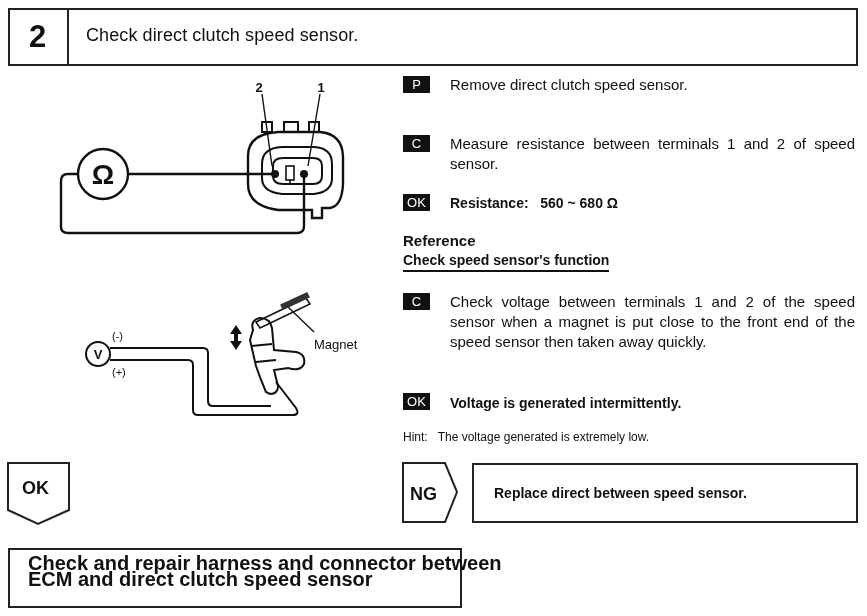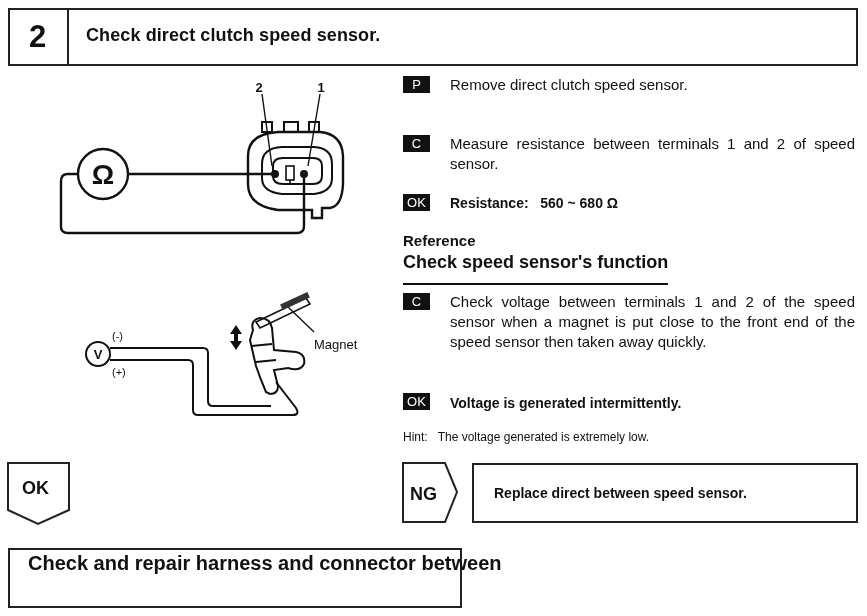--- a/index.html
+++ b/index.html
@@ -2,34 +2,34 @@
 <html><head>
   <meta charset="utf-8">
   <style>
     html, body { margin:0; padding:0; background:#ffffff; }
     body { width:867px; height:616px; position:relative; overflow:hidden;
            font-family:"Liberation Sans", sans-serif; color:#111; }
     .abs { position:absolute; }
     .header-box { left:8px; top:8px; width:850px; height:58px; border:2px solid #222; box-sizing:border-box; }
     .step-num { left:8px; top:8px; width:61px; height:58px; border-right:2px solid #222; box-sizing:border-box;
                 display:flex; align-items:center; justify-content:center; font-weight:bold; font-size:31px; }
-    .step-title { left:86px; top:25px; font-weight:bold; font-size:18px; letter-spacing:0.1px; }
+    .step-title { left:86px; top:25px; font-weight:normal; font-size:18px; letter-spacing:0.1px; }
     .badge { background:#111; color:#fff; font-size:13px; font-weight:normal; height:17px; line-height:17px;
              text-align:center; box-sizing:border-box; }
     .b-p { left:403px; top:76px; width:27px; }
     .b-c1 { left:403px; top:135px; width:27px; }
     .b-ok1 { left:403px; top:194px; width:27px; }
     .b-c2 { left:403px; top:293px; width:27px; }
     .b-ok2 { left:403px; top:393px; width:27px; }
     .txt { font-size:15px; line-height:20px; }
     .t-p { left:450px; top:75px; }
     .t-c1 { left:450px; top:134px; width:405px; text-align:justify; }
     .t-ok1 { left:450px; top:193px; font-weight:bold; font-size:14px; }
     .t-ref { left:403px; top:232px; font-size:15px;font-weight:bold; }
-    .t-refh { left:403px; top:252px; font-size:18px; font-weight:bold; border-bottom:2px solid #111; padding-bottom:10px; }
+    .t-refh { left:403px; top:252px; font-size:14px; font-weight:bold; border-bottom:2px solid #111; padding-bottom:2px; }
     .t-c2 { left:450px; top:292px; width:405px; text-align:justify; text-align-last:left; }
     .t-ok2 { left:450px; top:393px; font-weight:bold; font-size:14px; }
     .t-hint { left:403px; top:430px; font-size:12px; }
     .t-hint .lbl { margin-right:10px; }
     .ng-text-box { left:472px; top:463px; width:386px; height:60px; border:2px solid #222; box-sizing:border-box; }
     .ng-text { left:494px; top:485px; font-weight:bold; font-size:14px; }
     .fix-box { left:8px; top:548px; width:454px; height:60px; border:2px solid #222; box-sizing:border-box; }
     .fix-text { left:28px; top:555px; font-weight:bold; font-size:20px; line-height:16px; }
     .ok-label { left:22px; top:478px; font-weight:bold; font-size:18px; }
     .ng-label { left:410px; top:484px; font-weight:bold; font-size:18px; }
@@ -131,13 +131,14 @@
   <path d="M8 8 H50 L62 37 L50 67 H8 Z" fill="#fff" stroke="#222" stroke-width="2"></path>
 </svg>
 <div class="abs ng-label">NG</div>
 
 <div class="abs ng-text-box"></div>
 <div class="abs ng-text">Replace direct between speed sensor.</div>
 
 <div class="abs fix-box"></div>
 <div class="abs fix-text">
   <div>Check and repair harness and connector between</div>
+  <div>ECM and direct clutch speed sensor</div>
 </div>
 
 </body></html>

